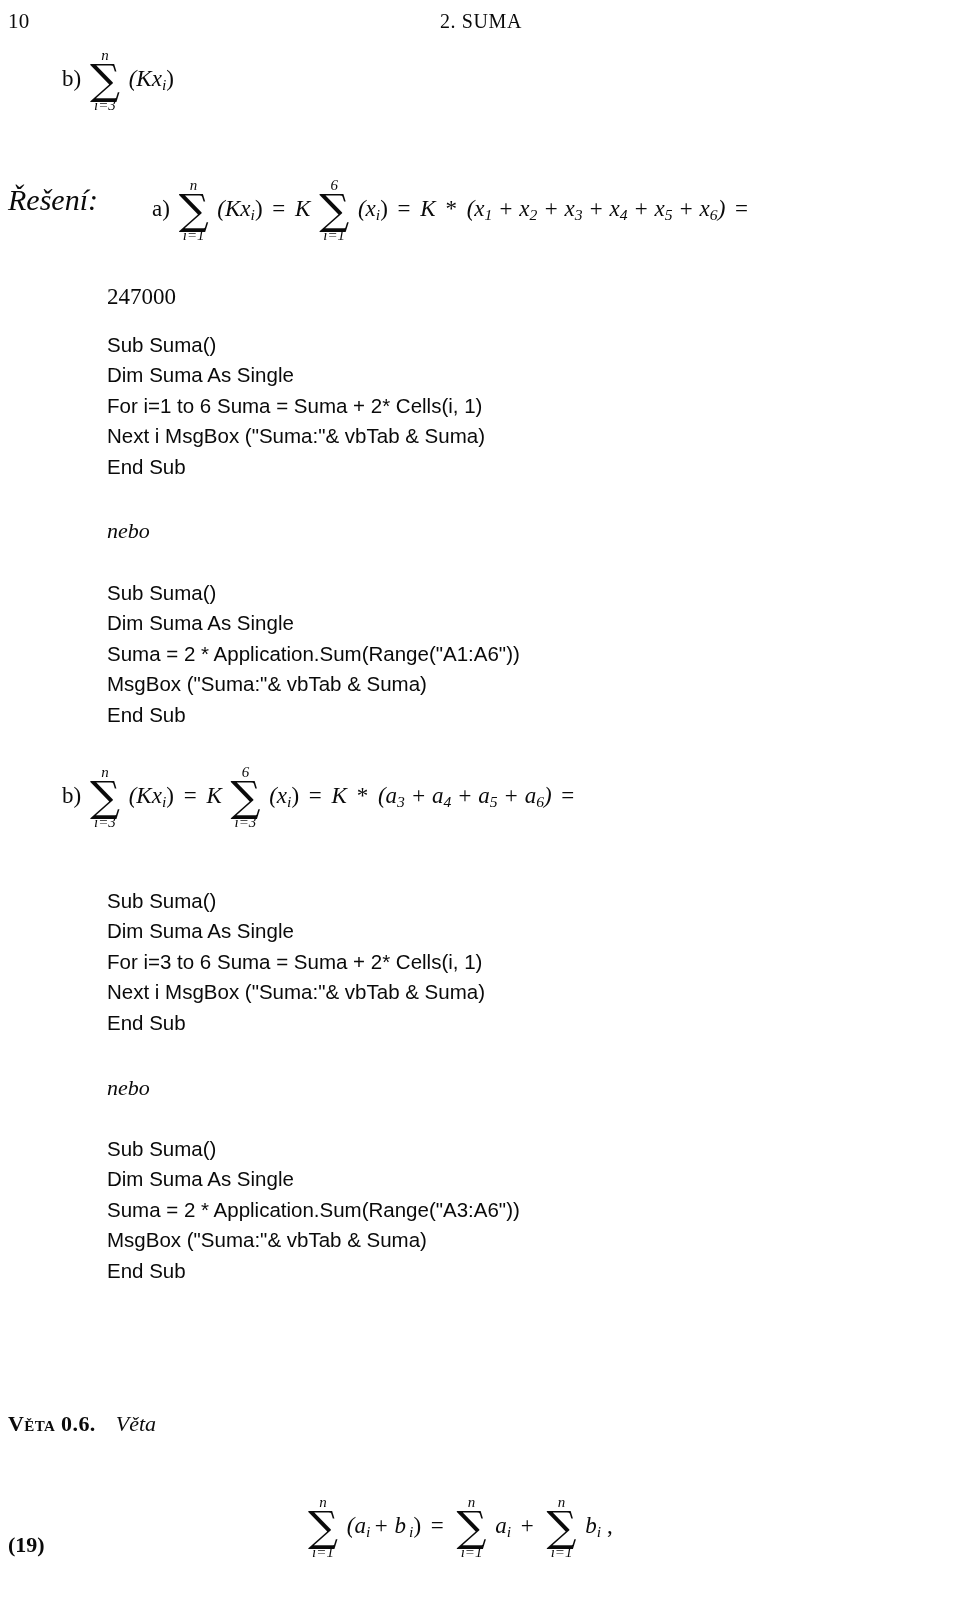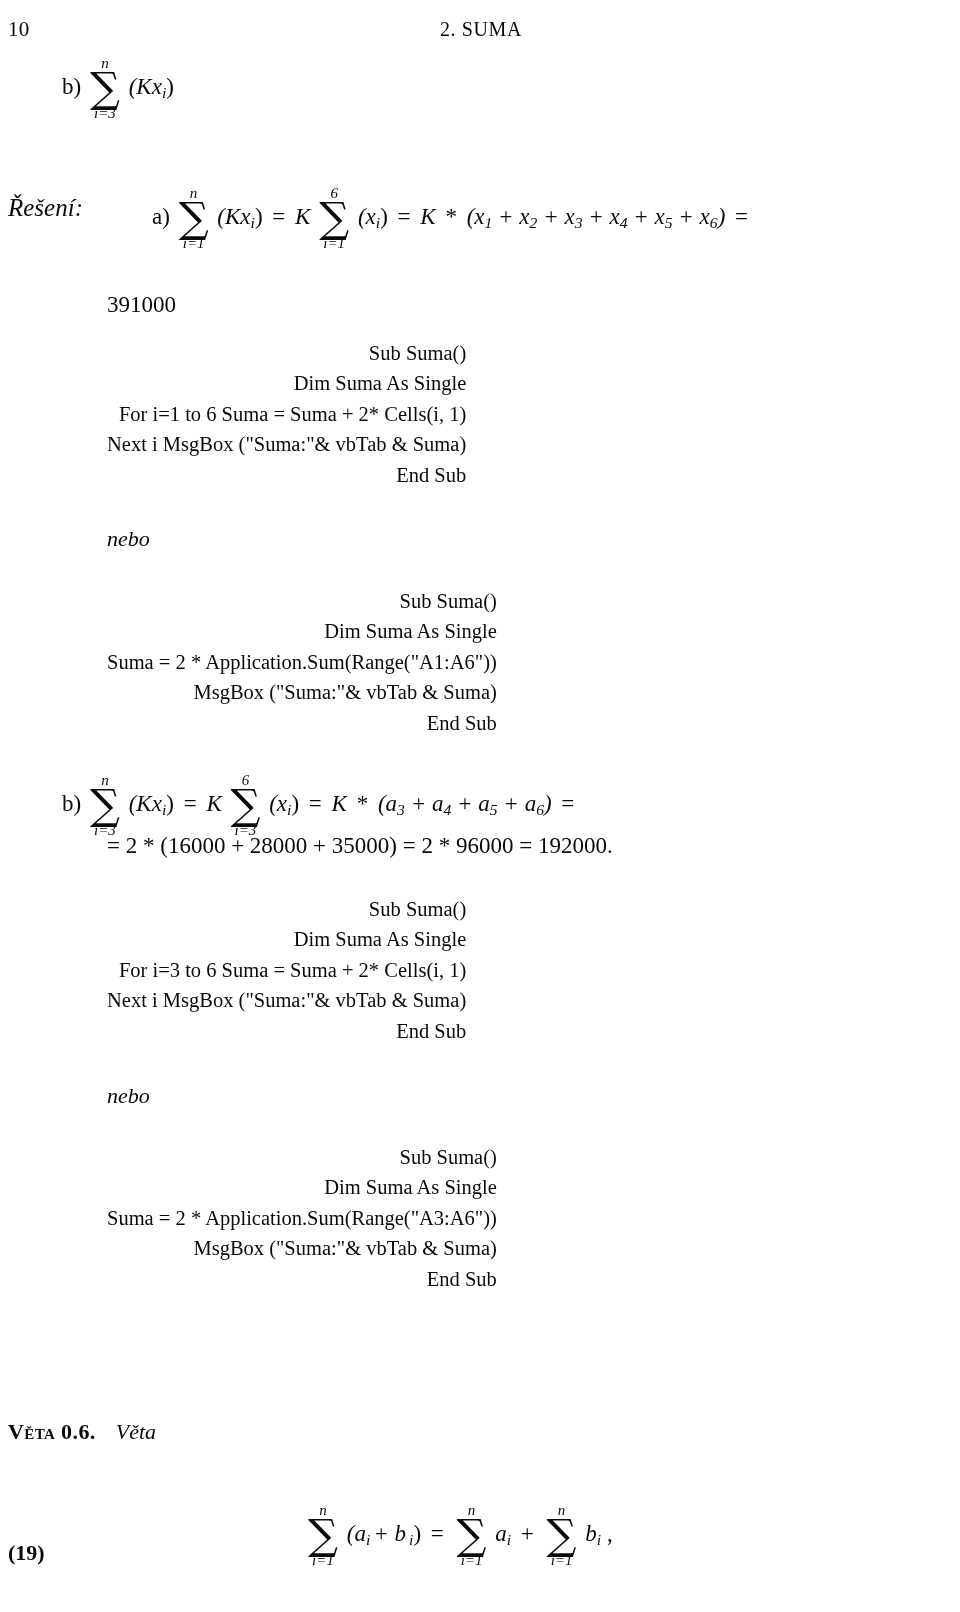--- a/index.html
+++ b/index.html
@@ -13,21 +13,20 @@
     position: relative;
     font-family: "Liberation Serif", "DejaVu Serif", serif;
     color: #0a0a0a;
     overflow: hidden;
   }
 
   .page {
     position: relative;
     width: 960px;
     height: 1457px;
-    margin-top: 8px;
   }
 
   
   .runhead {
     position: absolute;
     top: 8px;
     left: 0;
     width: 960px;
     height: 30px;
   }
@@ -100,27 +99,26 @@
   
   .mline {
     display: inline-block;
     vertical-align: middle;
   }
 
   
   .code {
     position: absolute;
     left: 107px;
-    font-family: Liberation Serif, serif;
+    font-family: Liberation Sans, sans-serif;
     font-size: 20.5px;
     line-height: 30.4px;
     white-space: pre;
     letter-spacing: 0px;
     color: #0a0a0a;
-    text-align: right;
   }
 
   .plain {
     position: absolute;
     font-size: 22px;
     line-height: 28px;
     font-style: italic;
   }
 
   .label-italic {
@@ -162,21 +160,21 @@
       <span class="mn">b)</span>
       <span class="sum">
         <span class="lim-top">n</span>
         <span class="sig">∑</span>
         <span class="lim-bot">i=3</span>
       </span>
       <span class="mi"><span>(Kx</span><span class="sub">i</span><span class="paren">)</span></span>
     </span>
   </div>
 
-  <div class="plain label-italic" style="left:8px; top:186px; font-size:25px;text-align:center;">Řešení:</div>
+  <div class="plain label-italic" style="left:8px; top:186px; font-size:30px;text-align:center;">Řešení:</div>
 
   <div class="mathrow" style="left:152px; top:178px;">
     <span class="mline">
       <span class="mn">a)</span>
       <span class="sum">
         <span class="lim-top">n</span>
         <span class="sig">∑</span>
         <span class="lim-bot">i=1</span>
       </span>
       <span class="mi"><span>(Kx</span><span class="sub">i</span><span class="paren">)</span></span>
@@ -190,21 +188,21 @@
       <span class="mi"><span>(x</span><span class="sub">i</span><span class="paren">)</span></span>
       <span class="op">=</span>
       <span class="mi">K</span>
       <span class="op">*</span>
       <span class="mi" id="exp-a">(<span>x</span><span class="sub">1</span> + <span>x</span><span class="sub">2</span> + <span>x</span><span class="sub">3</span> + <span>x</span><span class="sub">4</span> + <span>x</span><span class="sub">5</span> + <span>x</span><span class="sub">6</span>)</span>
       <span class="op">=</span>
     </span>
   </div>
 
 
-  <div class="mathrow" style="left:107px; top:285px; font-size:23px;">391000</div>
+  <div class="mathrow" style="left:107px; top:285px; font-size:23px;">247000</div>
 
   <div class="code" style="top:330px;">Sub Suma()
 Dim Suma As Single
 For i=1 to 6 Suma = Suma + 2* Cells(i, 1)
 Next i MsgBox ("Suma:"&amp; vbTab &amp; Suma)
 End Sub</div>
 
   <div class="plain" style="left:107px; top:517px;">nebo</div>
 
   <div class="code" style="top:578px;">Sub Suma()
@@ -231,21 +229,20 @@
       </span>
       <span class="mi"><span>(x</span><span class="sub">i</span><span class="paren">)</span></span>
       <span class="op">=</span>
       <span class="mi">K</span>
       <span class="op">*</span>
       <span class="mi" id="exp-b">(<span>a</span><span class="sub">3</span> + <span>a</span><span class="sub">4</span> + <span>a</span><span class="sub">5</span> + <span>a</span><span class="sub">6</span>)</span>
       <span class="op">=</span>
     </span>
   </div>
 
-  <div class="mathrow" style="left:107px; top:826px; font-size:23px;">= 2 * (16000 + 28000 + 35000) = 2 * 96000 = 192000.</div>
 
   <div class="code" style="top:886px;">Sub Suma()
 Dim Suma As Single
 For i=3 to 6 Suma = Suma + 2* Cells(i, 1)
 Next i MsgBox ("Suma:"&amp; vbTab &amp; Suma)
 End Sub</div>
 
   <div class="plain" style="left:107px; top:1074px;">nebo</div>
 
   <div class="code" style="top:1134px;">Sub Suma()

